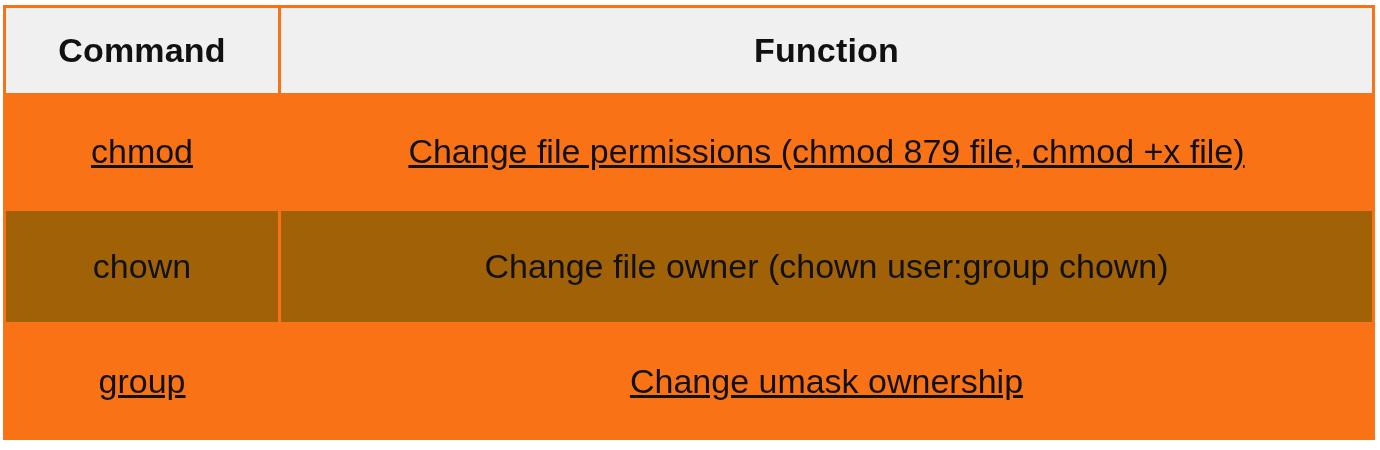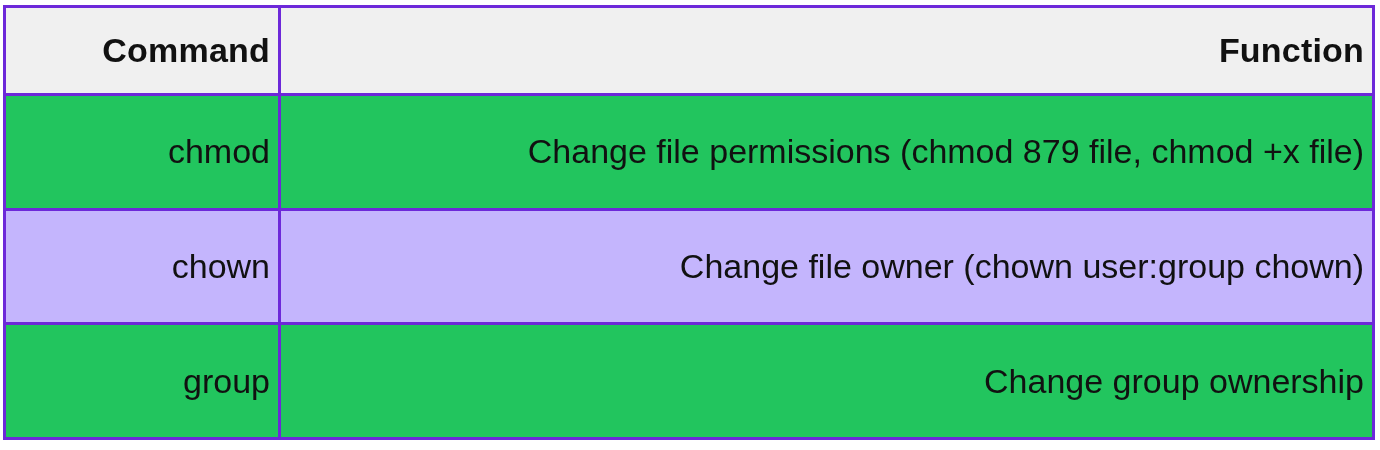--- a/index.html
+++ b/index.html
@@ -30,45 +30,45 @@
     table-layout: fixed;
     border: 3px solid #3d3d3d;
     box-sizing: border-box;
   }
 
   table.cmd-table col.col-command { width: 275px; }
   table.cmd-table col.col-function { width: auto; }
 
   table.cmd-table th,
   table.cmd-table td {
-    border: 3px solid #6d28d9;
+    border: 3px solid #f97316;
     box-sizing: border-box;
-    text-align: right;
+    text-align: center;
     vertical-align: middle;
     color: #111111;
     padding: 0 8px;
   }
 
   table.cmd-table thead th {
     background: #f0f0f0;
     font-weight: bold;
     font-size: 34px;
     height: 88px;
     letter-spacing: 0.2px;
   }
 
   table.cmd-table tbody td {
     font-weight: normal;
     font-size: 34px;
     height: 87px;
     white-space: nowrap;
   }
 
-  table.cmd-table tbody tr.row-odd td { background: #22c55e; }
-  table.cmd-table tbody tr.row-even td { background: #c4b5fd; }
+  table.cmd-table tbody tr.row-odd td { background: #f97316; text-decoration: underline; }
+  table.cmd-table tbody tr.row-even td { background: #a16207; }
 
   td.cell-command { font-size: 33px; }
   td.cell-function { font-size: 34px; }
 </style>
 </head>
 <body>
 
 <div id="table-wrap">
   <table class="cmd-table">
     <colgroup>
@@ -85,17 +85,17 @@
       <tr class="row-odd">
         <td class="cell-command">chmod</td>
         <td class="cell-function">Change file permissions (chmod 879 file, chmod +x file)</td>
       </tr>
       <tr class="row-even">
         <td class="cell-command">chown</td>
         <td class="cell-function">Change file owner (chown user:group chown)</td>
       </tr>
       <tr class="row-odd">
         <td class="cell-command">group</td>
-        <td class="cell-function">Change group ownership</td>
+        <td class="cell-function">Change umask ownership</td>
       </tr>
     </tbody>
   </table>
 </div>
 
 </body></html>

